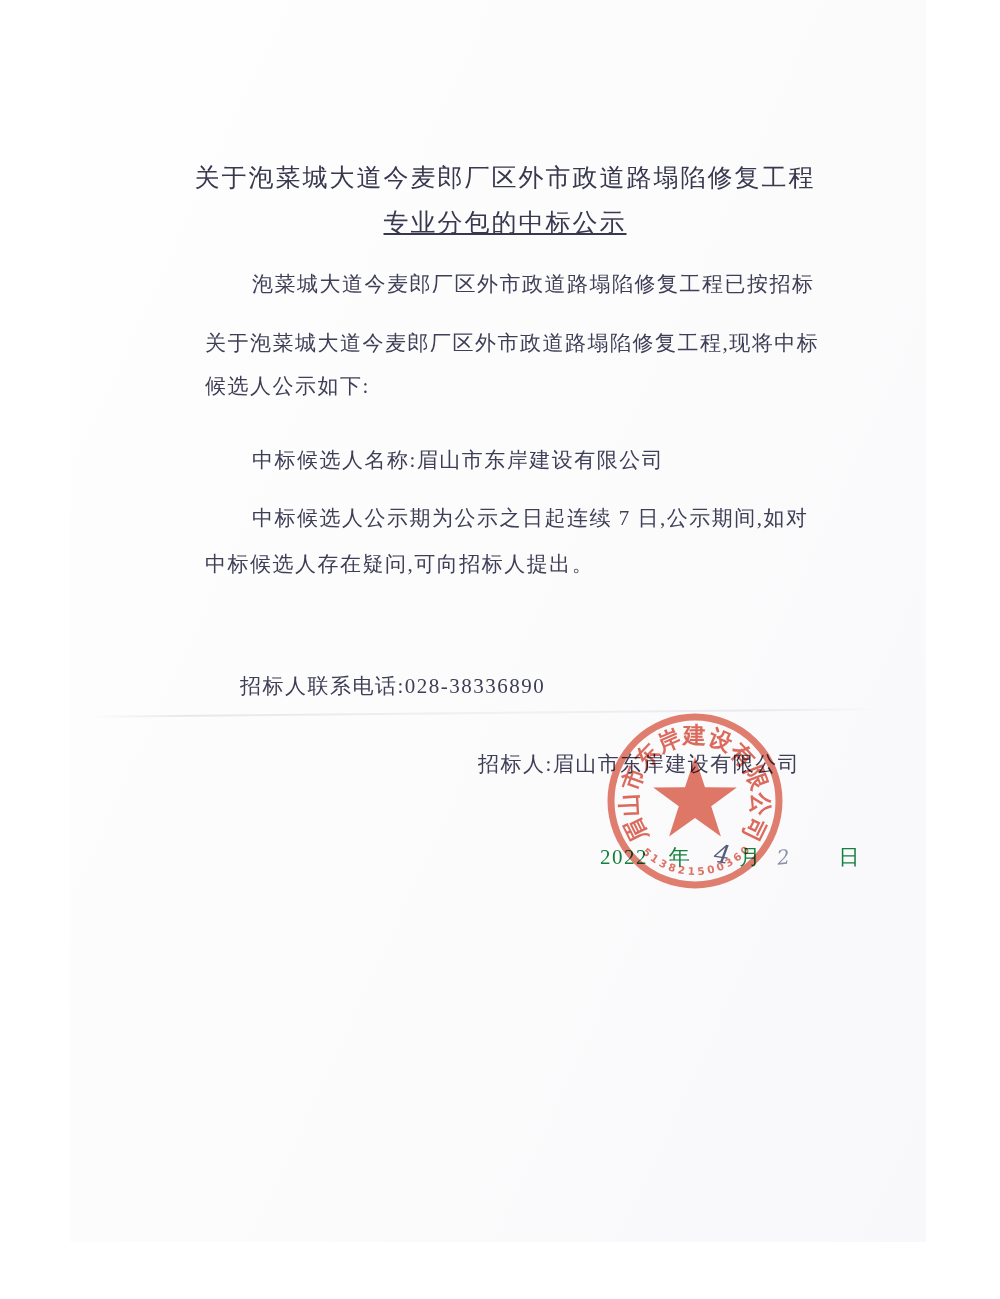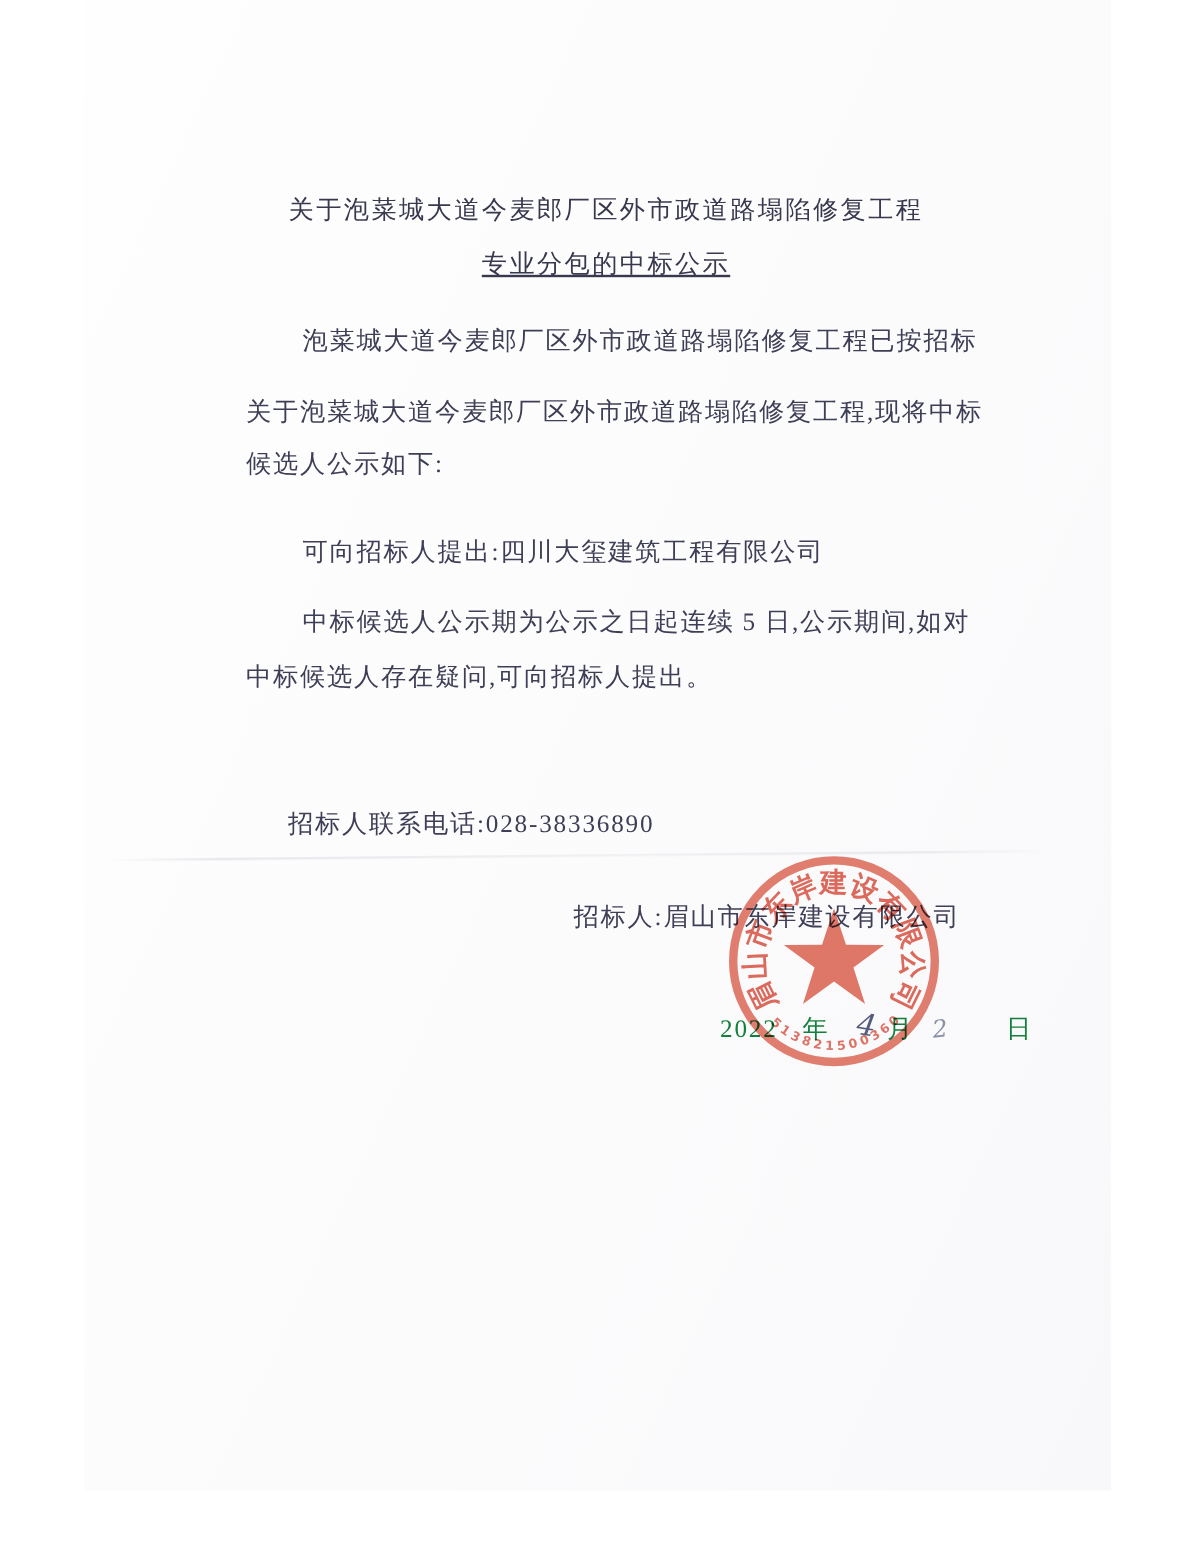--- a/index.html
+++ b/index.html
@@ -22,21 +22,21 @@
       rgba(185,188,198,0.28) 85%,
       rgba(185,188,198,0) 100%);
     transform:rotate(-0.55deg);
     filter:blur(0.4px);
   }
   .line{
     position:absolute;white-space:nowrap;
     font-size:21px;letter-spacing:1.5px;color:#3e3e56;
   }
   .title-line{
-    font-size:21px;letter-spacing:2px;color:#38384e;
+    font-size:25px;letter-spacing:2px;color:#38384e;
     left:505px;transform:translateX(-50%);
   }
   .sig-line span{display:inline-block;}
   .date-line span{display:inline-block;vertical-align:baseline;}
   .typed{color:#15803d;}
   .hand{
     font-style:italic;color:#565d7a;
     font-family:"DejaVu Serif","Liberation Serif",serif;
   }
   .hand-month{font-size:25px;transform:rotate(9deg) translateY(-1px);}
@@ -66,23 +66,23 @@
 <div class="paper"></div>
 <div class="crease"></div>
 
 <div class="line title-line" style="top:161px;">关于泡菜城大道今麦郎厂区外市政道路塌陷修复工程</div>
 <div class="line title-line" style="top:206px;text-decoration:underline;">专业分包的中标公示</div>
 
 <div class="line" style="left:252px;top:270px;">泡菜城大道今麦郎厂区外市政道路塌陷修复工程已按招标</div>
 <div class="line" style="left:205px;top:329px;">关于泡菜城大道今麦郎厂区外市政道路塌陷修复工程,现将中标</div>
 <div class="line" style="left:205px;top:372px;">候选人公示如下:</div>
 
-<div class="line" style="left:252px;top:446px;">可向招标人提出:四川大玺建筑工程有限公司</div>
+<div class="line" style="left:252px;top:446px;">中标候选人名称:眉山市东岸建设有限公司</div>
 
-<div class="line" style="left:252px;top:504px;">中标候选人公示期为公示之日起连续 5 日,公示期间,如对</div>
+<div class="line" style="left:252px;top:504px;">中标候选人公示期为公示之日起连续 7 日,公示期间,如对</div>
 <div class="line" style="left:205px;top:550px;">中标候选人存在疑问,可向招标人提出。</div>
 
 <div class="line" style="left:240px;top:672px;">招标人联系电话:028-38336890</div>
 
 <div class="line sig-line" style="left:478px;top:750px;">
   <span>招标人:</span><span>眉山市东岸建设有限公司</span>
 </div>
 
 <div class="line date-line" style="left:600px;top:841px;">
   <span class="typed" style="margin-right:14px;">2022</span>

